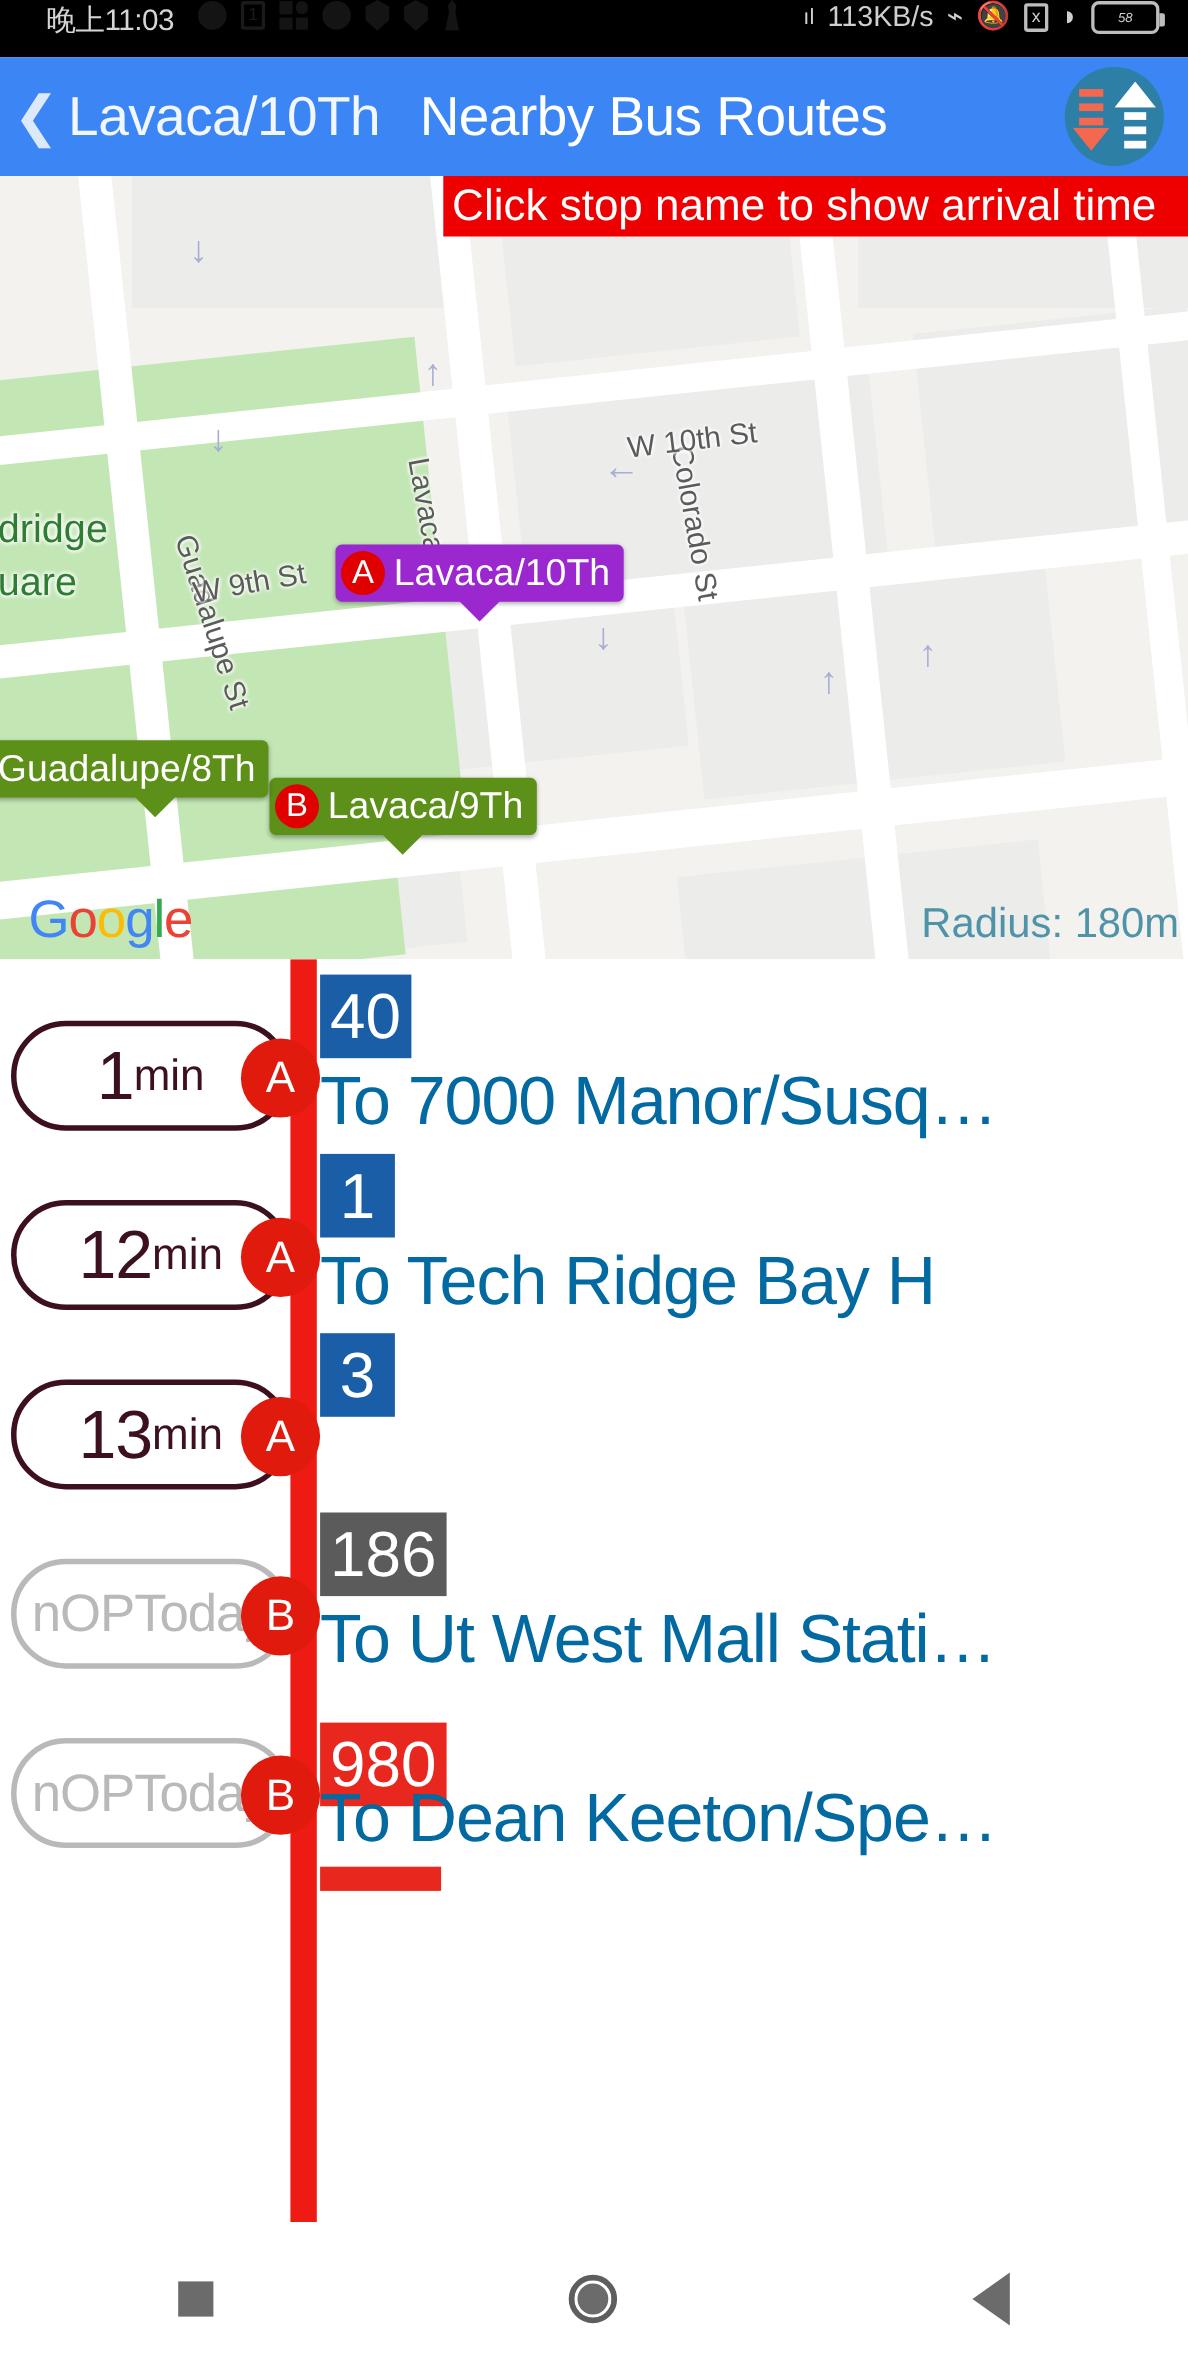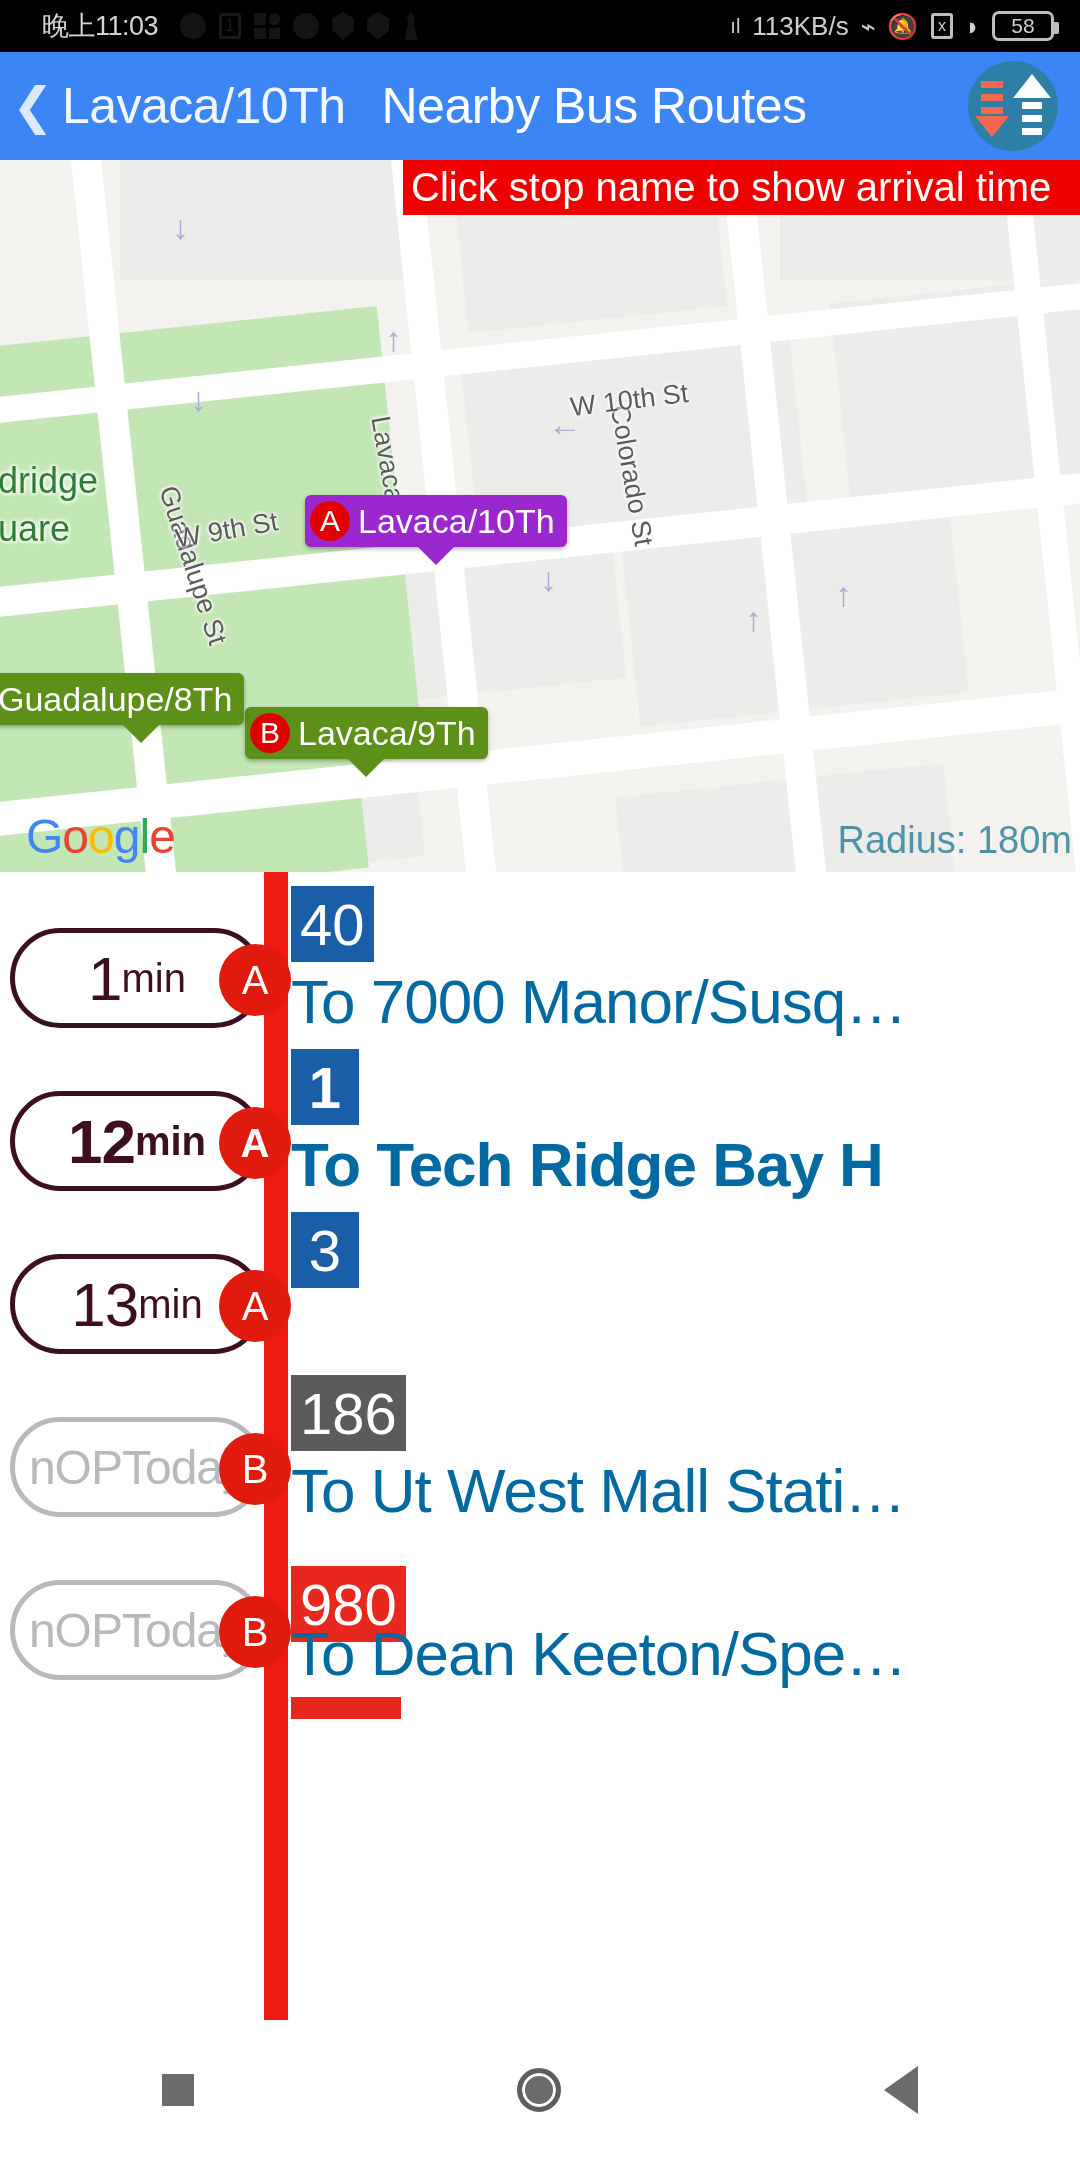--- a/index.html
+++ b/index.html
@@ -1,29 +1,29 @@
 <!DOCTYPE html>
 <html><head>
 <meta charset="utf-8">
 <style>
   * { margin:0; padding:0; box-sizing:border-box; }
   html,body { width:1080px; height:2160px; overflow:hidden; background:#ffffff;
               font-family:"Liberation Sans", sans-serif; }
 
   
   .statusbar{ position:absolute; top:0; left:0; width:1080px; height:52px;
-              background:#000; color:#cfcfcf; display:flex; align-items:center; }
+              background:#000; color:#cfcfcf; display:flex; align-items:flex-start; }
   .sb-time{ font-size:27px; margin-left:42px; letter-spacing:-.5px; color:#d5d5d5; }
   .sb-icons{ display:flex; align-items:center; gap:13px; margin-left:22px; }
   .sb-ic{ color:#1a1a1a; font-size:25px; line-height:1; }
   .sb-right{ margin-left:auto; display:flex; align-items:center; gap:12px; margin-right:26px; }
   .sb-net{ font-size:26px; color:#cfcfcf; }
   .sb-batt{ width:62px; height:30px; border:3px solid #bdbdbd; border-radius:7px;
             position:relative; display:flex; align-items:center; justify-content:center;
-            font-size:21px; color:#cfcfcf; }
+            font-size:12px; color:#cfcfcf;font-style:italic; }
   .sb-batt:after{ content:""; position:absolute; right:-8px; top:8px; width:5px; height:12px;
                   background:#bdbdbd; border-radius:0 2px 2px 0; }
   .sb-sq{ width:22px; height:26px; border:3px solid #1a1a1a; border-radius:3px;
           display:flex; align-items:center; justify-content:center; font-size:16px; color:#1a1a1a;}
   .sb-dot{ width:26px;height:26px;border-radius:50%;background:#141414; }
   .sb-grid{ width:26px;height:26px; display:grid; grid-template-columns:1fr 1fr;
             grid-template-rows:1fr 1fr; gap:3px;}
   .sb-grid i{ background:#141414; display:block; }
   .sb-grid i:nth-child(2){ border-radius:50%; }
   .sb-shield{ width:22px;height:28px;background:#141414;
@@ -238,21 +238,21 @@
   <div class="row" style="top:0px;">
     <div class="eta">
       <span class="num">1</span>
       <span class="unit">min</span>
     </div>
     <div class="stopdot">A</div>
     <div class="rtbadge" style="background:#1b5ea8;">40</div>
     <div class="dest">To 7000 Manor/Susq…</div>
   </div>
 
-  <div class="row" style="top:163px;font-weight:bold;">
+  <div class="row" style="top:163px;">
     <div class="eta">
       <span class="num">12</span>
       <span class="unit">min</span>
     </div>
     <div class="stopdot">A</div>
     <div class="rtbadge" style="background:#1b5ea8;">1</div>
     <div class="dest">To Tech Ridge Bay H</div>
   </div>
 
   <div class="row" style="top:326px;">

